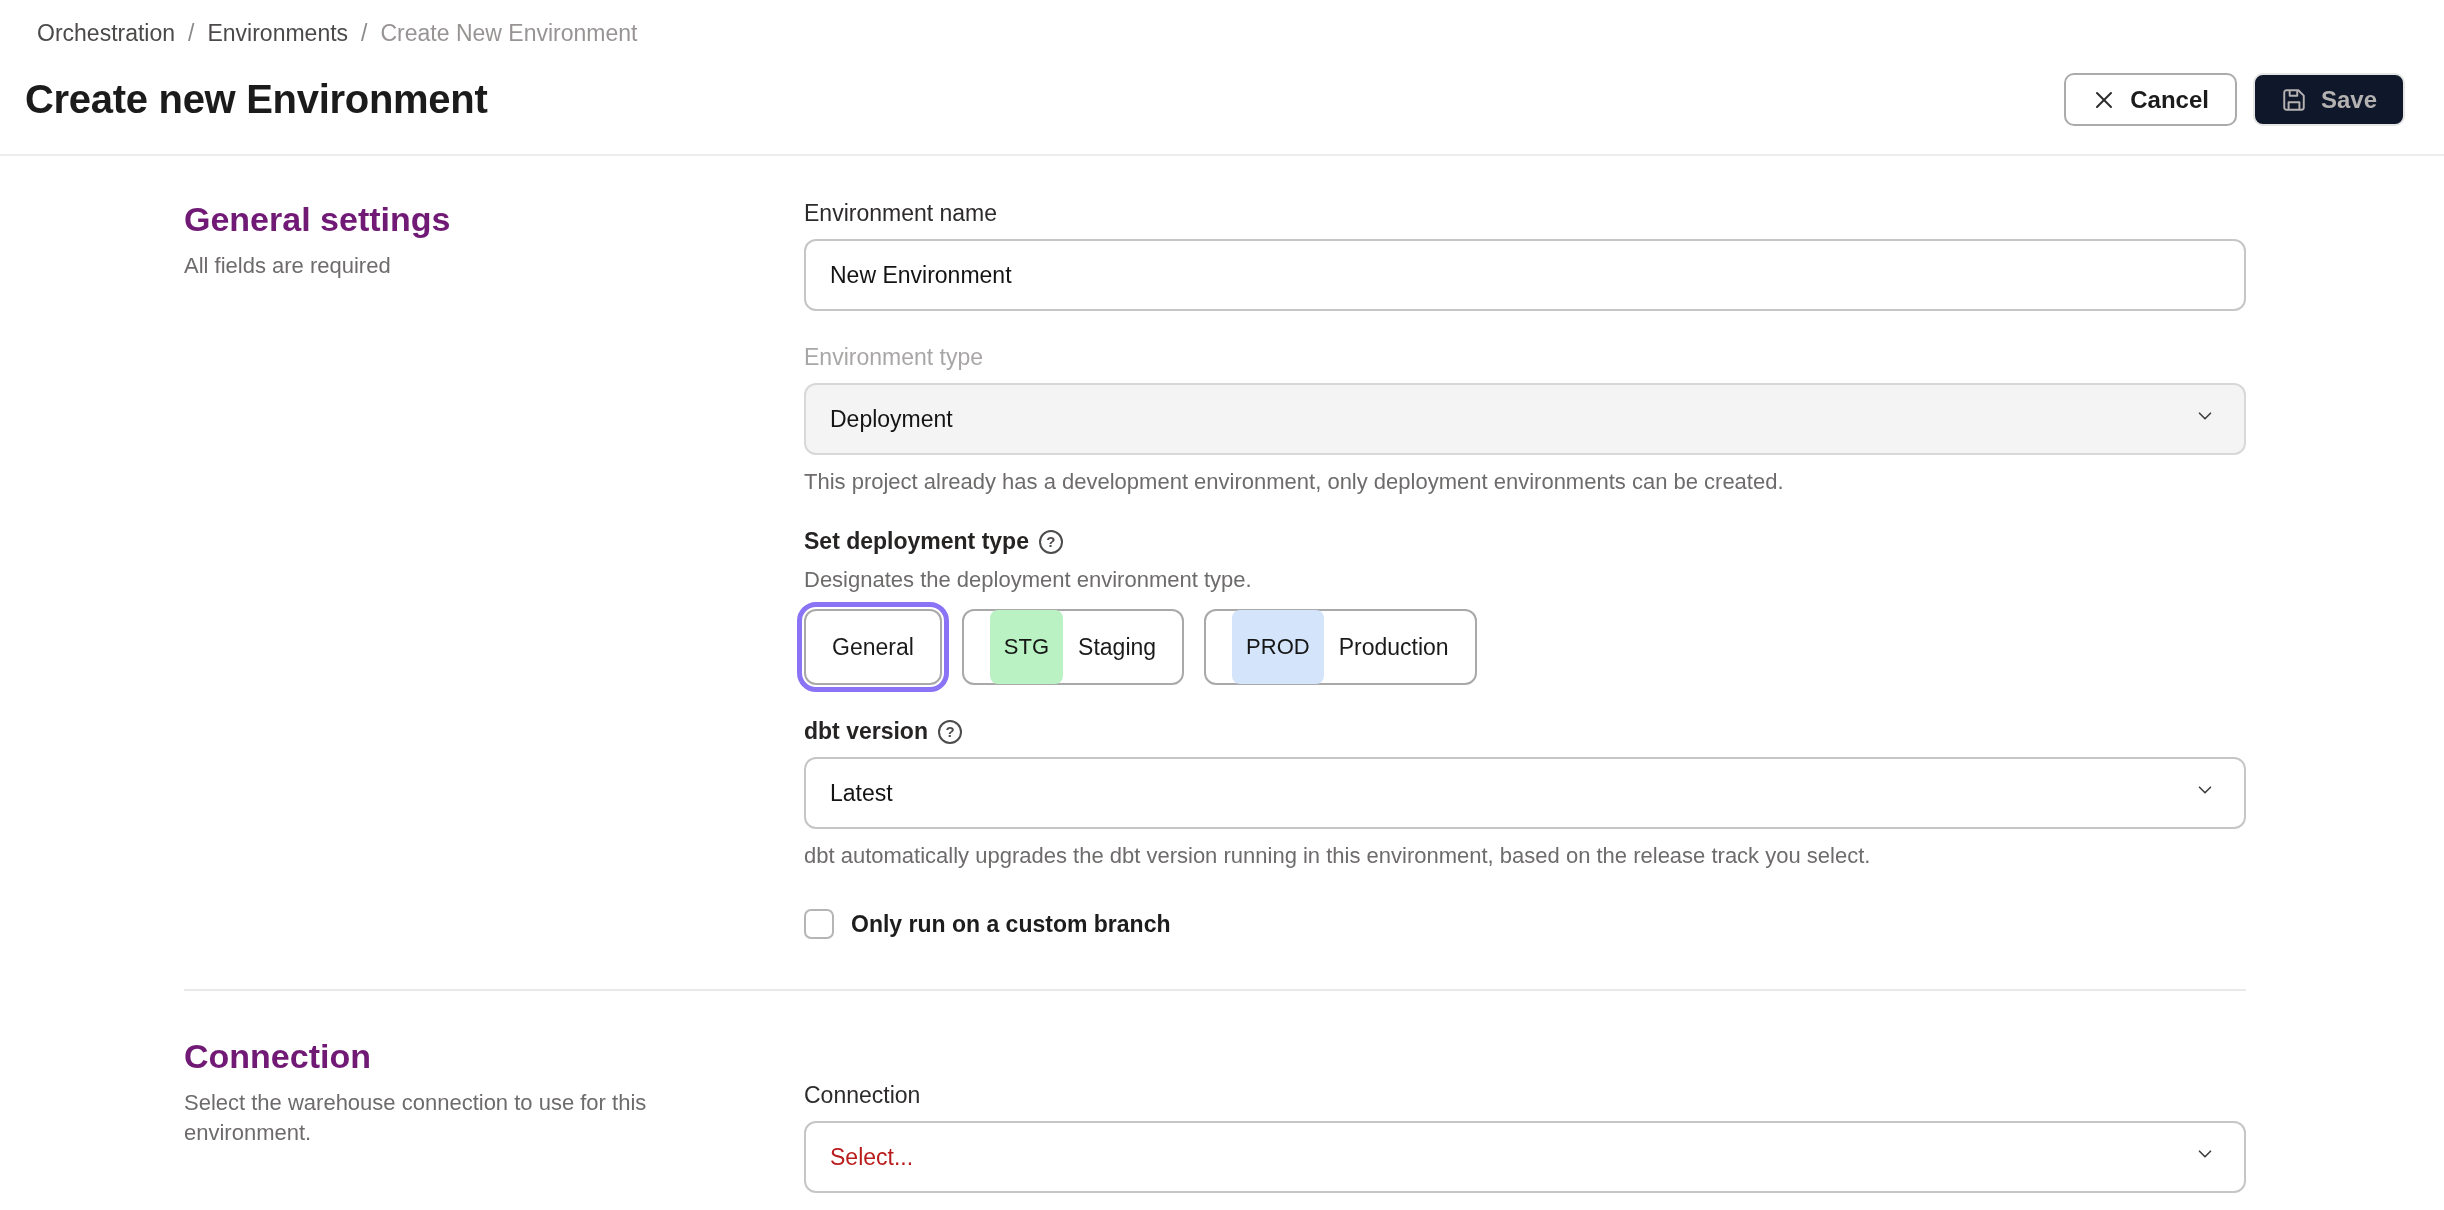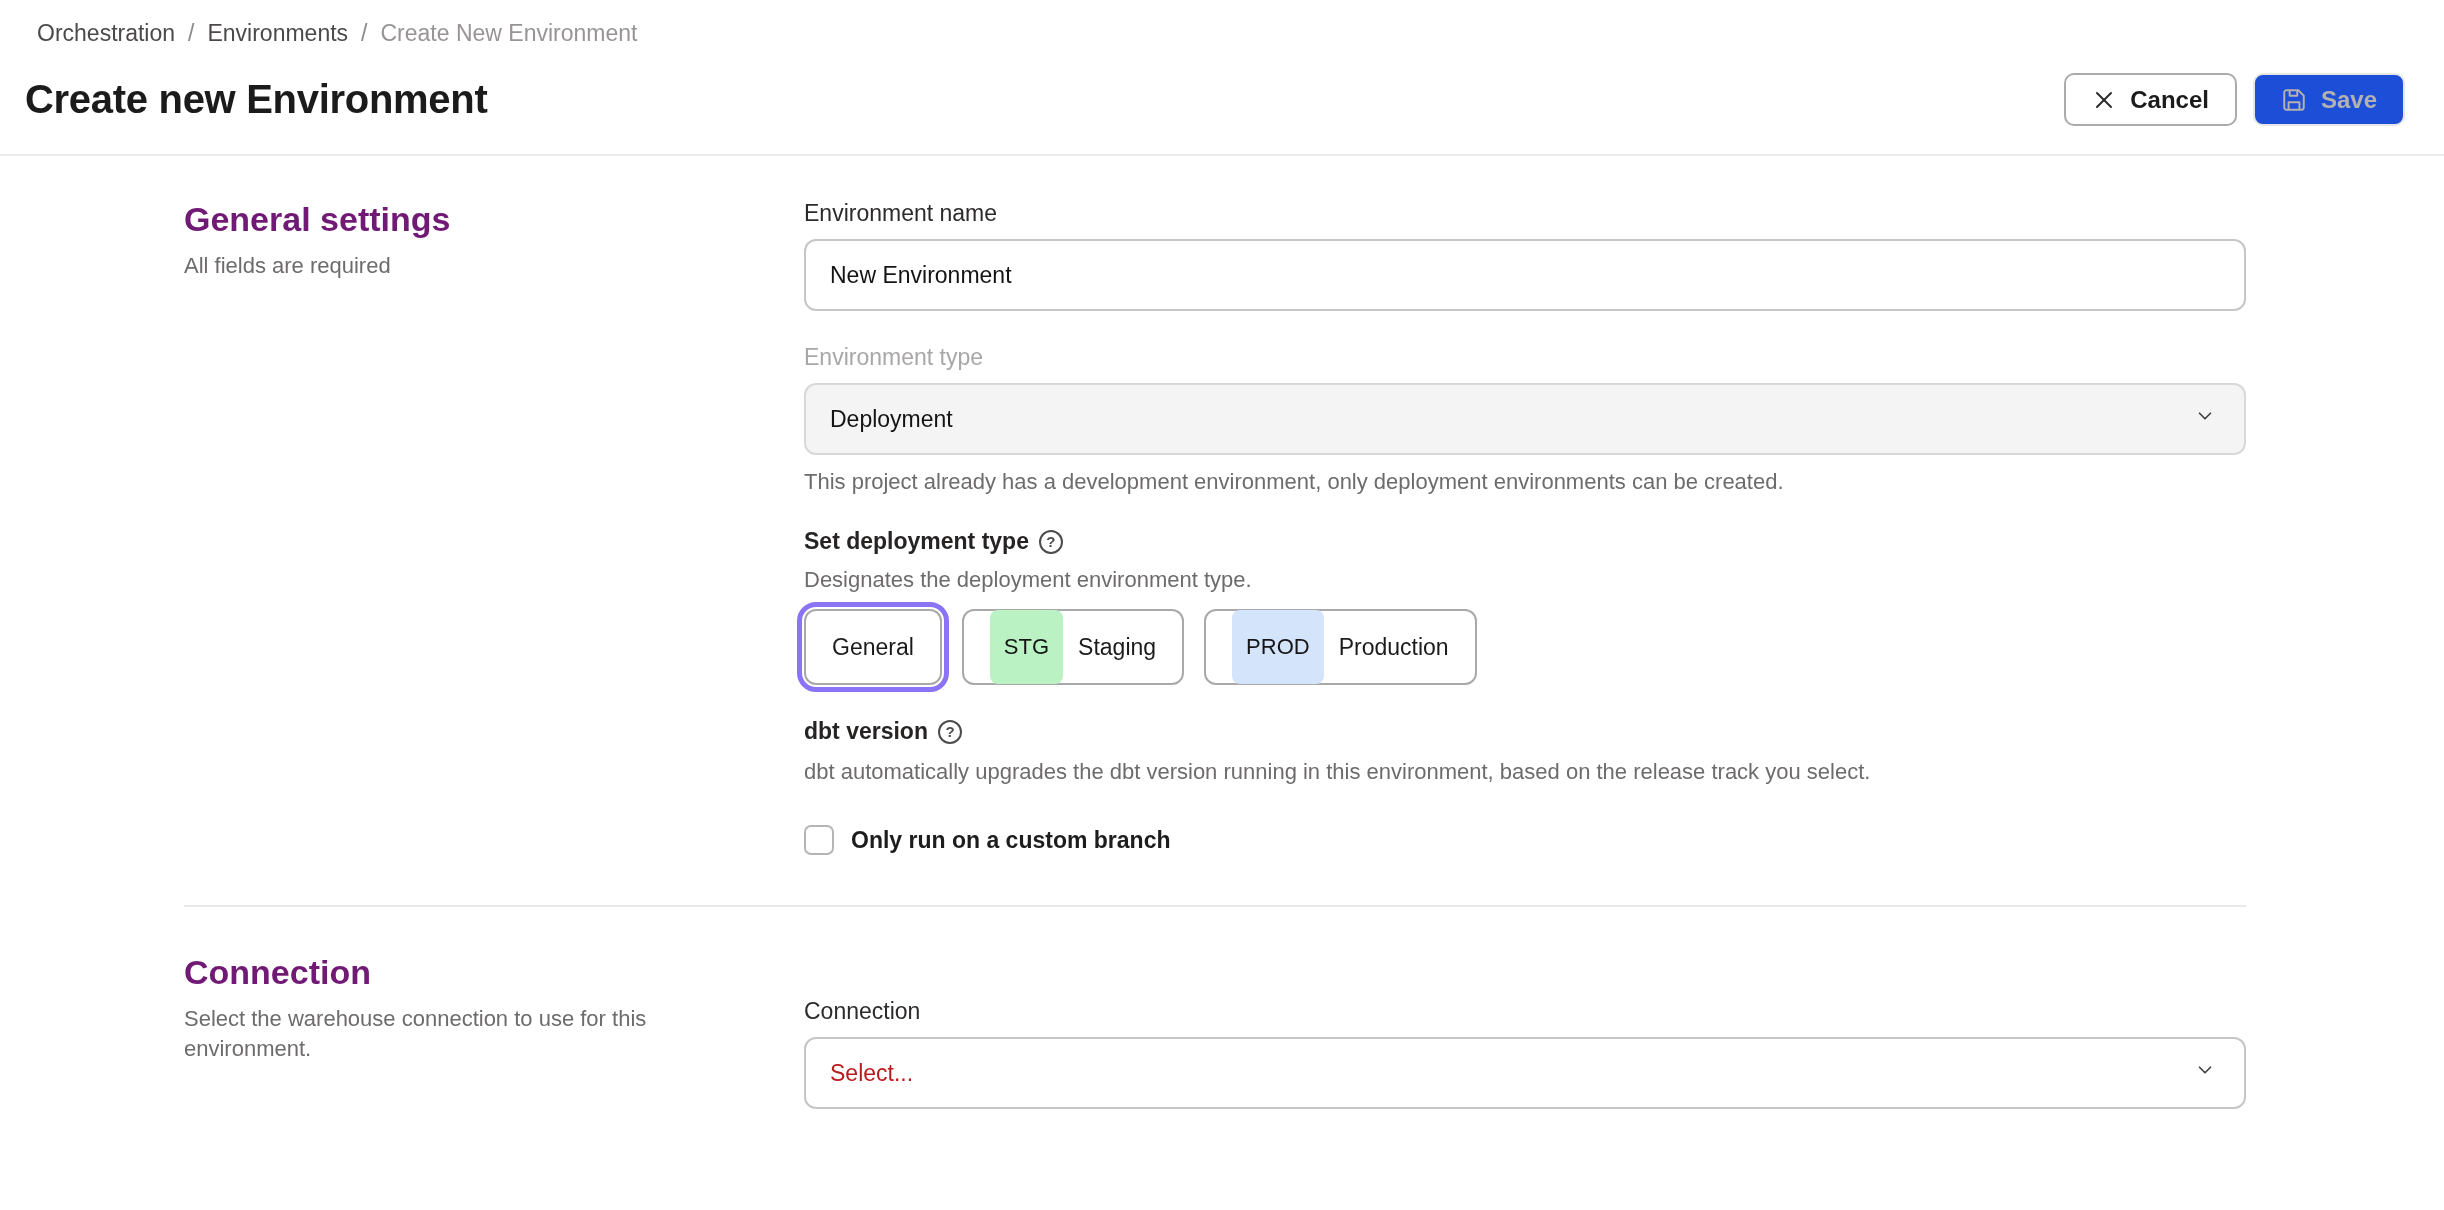--- a/index.html
+++ b/index.html
@@ -25,21 +25,21 @@
   }
   .page-title { font-size: 40px; font-weight: 600; letter-spacing: -0.3px; color: #1b1b1b; }
   .header-actions { display: flex; align-items: center; gap: 16px; }
   .btn {
     display: inline-flex; align-items: center; gap: 14px;
     height: 53px; padding: 0 26px; border-radius: 10px;
     font-family: "Liberation Sans", sans-serif;
     font-size: 24px; font-weight: 600; cursor: pointer;
   }
   .btn-cancel { background: #ffffff; border: 2px solid #ababab; color: #1b1b1b; }
-  .btn-save { background: #1d4ed8; border: 2px solid #e6e6e6; color: #b4b1b1; cursor: default; }
+  .btn-save { background: #0f172a; border: 2px solid #e6e6e6; color: #b4b1b1; cursor: default; }
   .btn svg { display: block; }
 
   
   .content {
     display: grid;
     grid-template-columns: 620px 1fr;
     padding: 44px 198px 60px 184px;
   }
   .section-head h2 { font-size: 34px; font-weight: 600; color: #701a75; margin-bottom: 12px; }
   .section-head .sub { font-size: 22px; line-height: 1.35; color: #6e6b6b; }
@@ -187,20 +187,28 @@
           <span>Production</span>
         </button>
       </div>
     </div>
 
     <div class="field-group">
       <div class="field-label strong">
         <span>dbt version</span>
         <span class="help-icon">?</span>
       </div>
+      <div class="select">
+        <span>Latest</span>
+        <span>
+          <svg width="22" height="22" viewBox="0 0 24 24" fill="none" stroke="#3f3f3f" stroke-width="1.8" stroke-linecap="round" stroke-linejoin="round">
+            <path d="M6 9 L12 15 L18 9"></path>
+          </svg>
+        </span>
+      </div>
       <div class="helper">dbt automatically upgrades the dbt version running in this environment, based on the release track you select.</div>
     </div>
 
     <div class="checkbox-row">
       <span class="checkbox"></span>
       <span class="checkbox-label">Only run on a custom branch</span>
     </div>
 
   </div>
 

